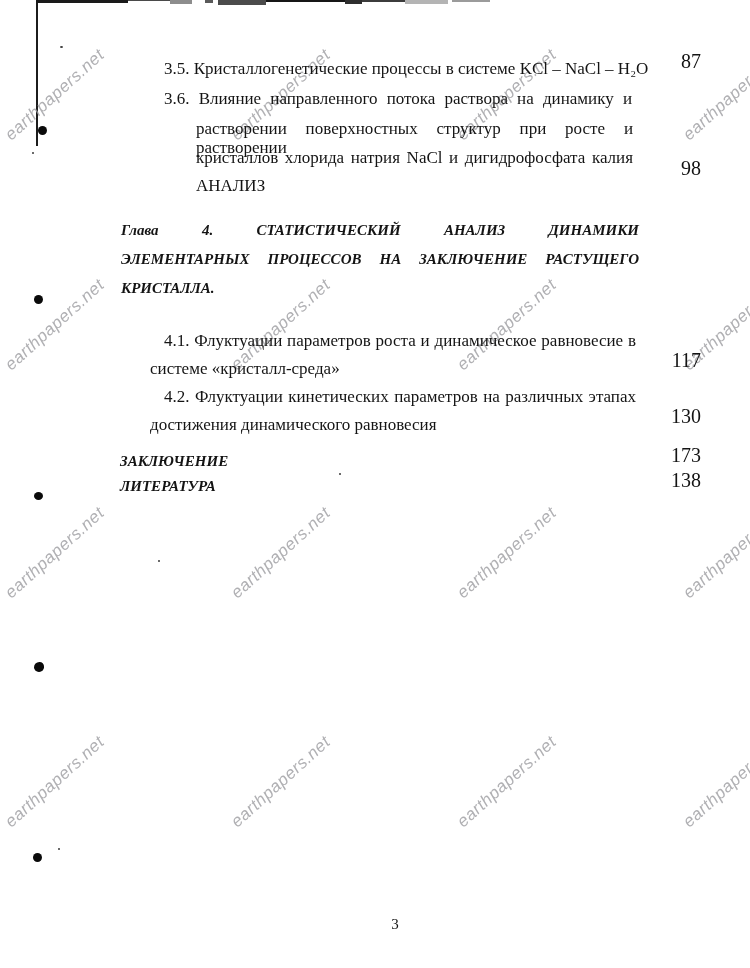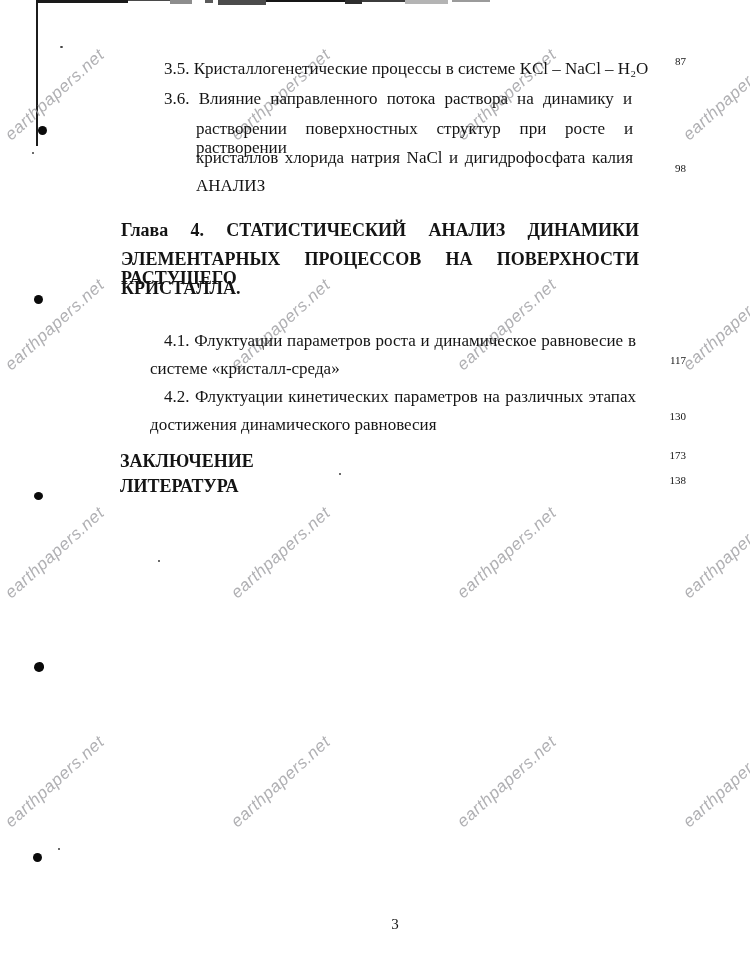--- a/index.html
+++ b/index.html
@@ -55,41 +55,41 @@
   .speck.s5{left:58px;top:848px;}
 
   
   .line{
     position:absolute;
     font-size:17px;
     line-height:19px;
     white-space:nowrap;
   }
   .line.j{white-space:normal;text-align:justify;text-align-last:justify;}
-  .line.b{font-weight:bold;font-size:18px;}
+  .line.b{font-weight:bold;font-size:15px;font-style:italic;}
   .l1{left:164px;top:59px;text-align:center;}
   .l2{left:164px;top:89px;width:468px;}
   .l3{left:196px;top:119px;width:437px;}
   .l4{left:196px;top:148px;width:437px;}
   .l5{left:196px;top:176px;}
   .l6{left:121px;top:221px;width:518px;}
   .l7{left:121px;top:250px;width:518px;}
   .l8{left:121px;top:279px;}
   .l9{left:164px;top:331px;width:472px;}
   .l10{left:150px;top:359px;}
   .l11{left:164px;top:387px;width:472px;}
   .l12{left:150px;top:415px;}
   .l13{left:120px;top:452px;}
   .l14{left:120px;top:477px;}
 
   .pn{
     position:absolute;
-    left:641px;width:45px;
+    left:656px;width:45px;
     text-align:right;
-    font-size:11px;
+    font-size:20px;
     line-height:19px;
   }
   .pn1{top:52px;}
   .pn5{top:159px;}
   .pn10{top:351px;}
   .pn12{top:407px;}
   .pn13{top:446px;}
   .pn14{top:471px;}
 
   .footer-num{
@@ -144,21 +144,21 @@
       <span class="wm" style="left: 507px; top: 782px;">earthpapers.net</span>
       <span class="wm" style="left: 733px; top: 782px;">earthpapers.net</span>
     </div>
 
   <div class="line l1">3.5. Кристаллогенетические процессы в системе KCl – NaCl – H₂O</div>
   <div class="line l2 j">3.6. Влияние направленного потока раствора на динамику и</div>
   <div class="line l3 j">растворении поверхностных структур при росте и растворении</div>
   <div class="line l4 j">кристаллов хлорида натрия NaCl и дигидрофосфата калия</div>
   <div class="line l5">АНАЛИЗ</div>
   <div class="line l6 j b">Глава 4. СТАТИСТИЧЕСКИЙ АНАЛИЗ ДИНАМИКИ</div>
-  <div class="line l7 j b">ЭЛЕМЕНТАРНЫХ ПРОЦЕССОВ НА ПОВЕРХНОСТИ РАСТУЩЕГО</div>
+  <div class="line l7 j b">ЭЛЕМЕНТАРНЫХ ПРОЦЕССОВ НА ЗАКЛЮЧЕНИЕ РАСТУЩЕГО</div>
   <div class="line l8 b">КРИСТАЛЛА.</div>
   <div class="line l9 j">4.1. Флуктуации параметров роста и динамическое равновесие в</div>
   <div class="line l10">системе «кристалл-среда»</div>
   <div class="line l11 j">4.2. Флуктуации кинетических параметров на различных этапах</div>
   <div class="line l12">достижения динамического равновесия</div>
   <div class="line l13 b">ЗАКЛЮЧЕНИЕ</div>
   <div class="line l14 b">ЛИТЕРАТУРА</div>
 
   <div class="pn pn1">87</div>
   <div class="pn pn5">98</div>

